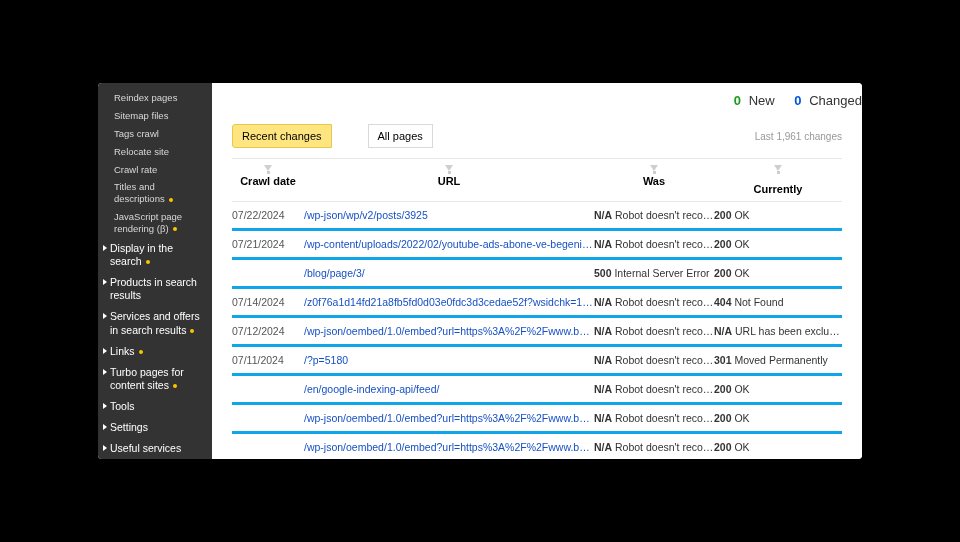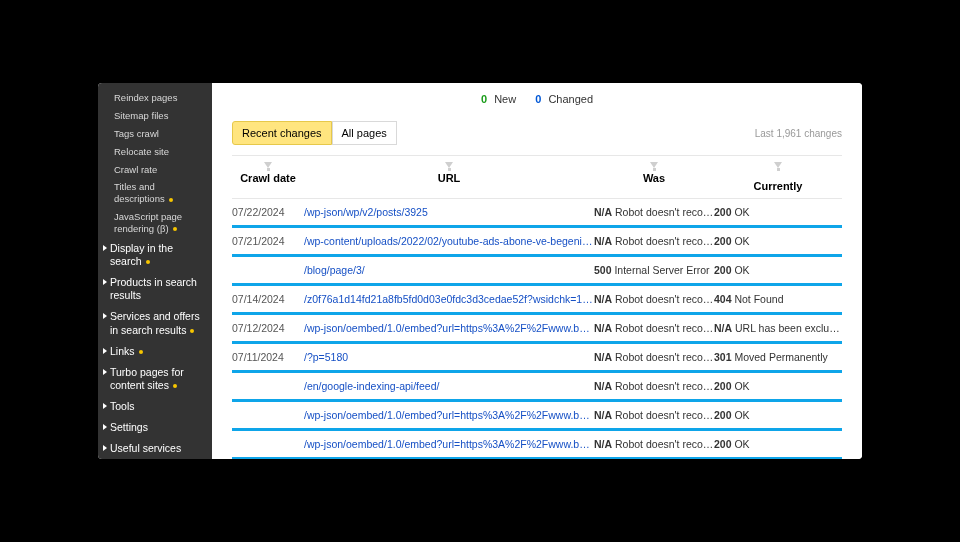--- a/index.html
+++ b/index.html
@@ -69,32 +69,33 @@
     vertical-align: middle;
   }
   
   .main {
     flex: 1;
     background: #fff;
     position: relative;
     overflow: hidden;
   }
   .legend {
-    text-align: center;
+    text-align: right;
     padding: 10px 0 8px 0;
-    font-size: 11px;
+    font-size: 13px;
     color: #333;
   }
   .legend .num { font-weight: bold; }
   .legend .n-new { color: #1a9c1a; margin-right: 4px; }
   .legend .n-changed { color: #0057d6; margin-left: 16px; margin-right: 4px; }
   .tabs-row {
     display: flex;
     align-items: center;
     padding: 8px 20px 10px 20px;
+    gap: 36px;
   }
   .tab {
     font-size: 11px;
     padding: 5px 9px;
     border: 1px solid #d9d9d9;
     background: #fff;
     cursor: pointer;
     white-space: nowrap;
   }
   .tab.active {

